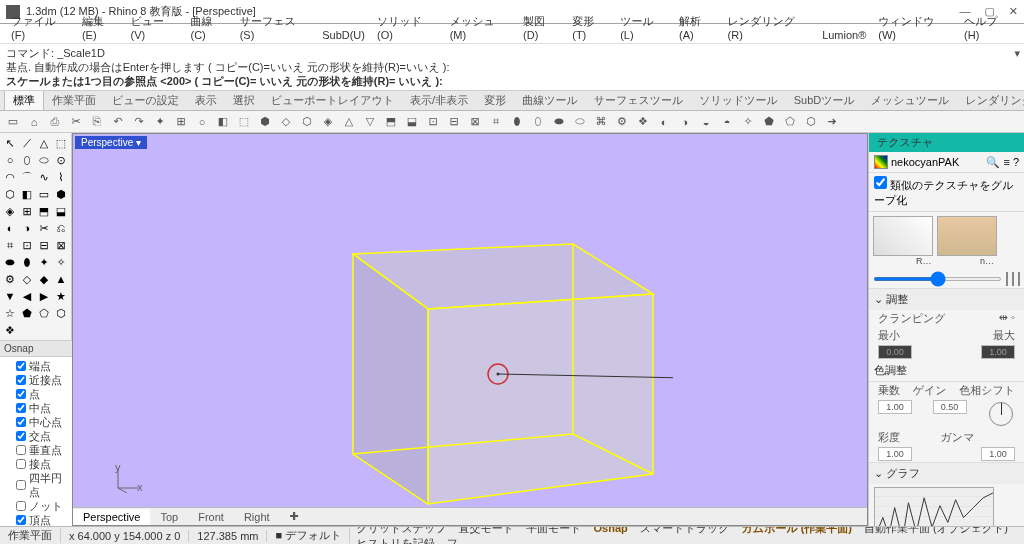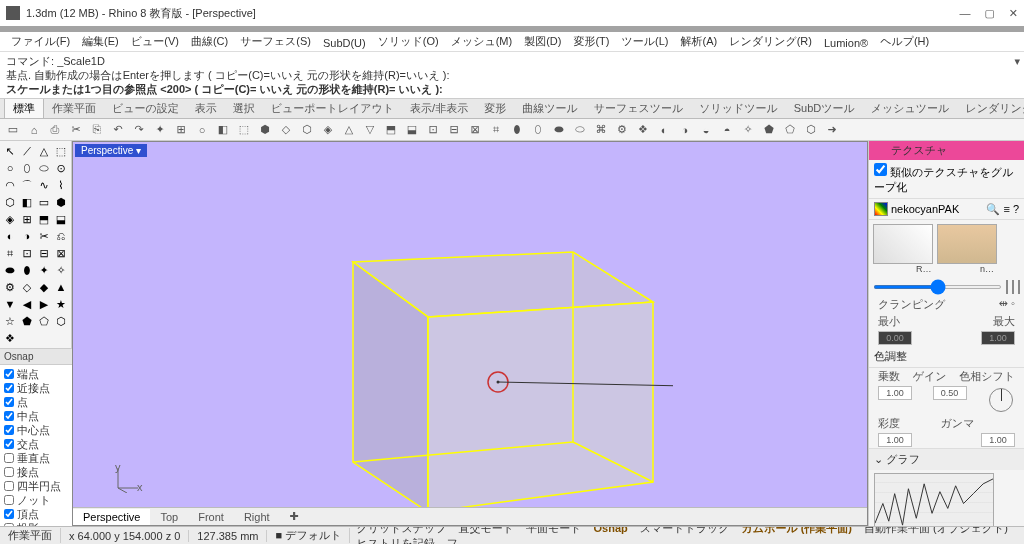--- a/index.html
+++ b/index.html
@@ -1,48 +1,48 @@
 <!DOCTYPE html>
 <html><head>
 <meta charset="utf-8">
 <style>
 * { margin:0; padding:0; box-sizing:border-box; font-family:"MS PGothic","Meiryo",sans-serif; font-size:11px; user-select:none; }
 body { width:1024px; height:544px; background:#f0f0f0; overflow:hidden; display:flex; flex-direction:column; }
-.titlebar { height:32px; background:#fff; display:flex; align-items:center; padding:0 6px; border-bottom:6px solid #a3a3a3; }
+.titlebar { height:24px; background:#fff; display:flex; align-items:center; padding:0 6px; border-bottom:1px solid #a3a3a3; }
 .titlebar .icon { width:14px; height:14px; background:#555; margin-right:6px; }
 .titlebar .title { flex:1; color:#333; }
 .winbtns { display:flex; gap:14px; color:#555; }
 .winbtns span { cursor:pointer; }
 .menubar { height:20px; background:#fff; display:flex; align-items:flex-end; padding:0 6px; gap:2px; border-bottom:1px solid #ddd; }
 .menubar span { padding:2px 5px; color:#333; }
 .cmdarea { background:#fff; border-bottom:1px solid #ccc; padding:2px 6px; line-height:14px; color:#333; position:relative; }
 .cmdarea .dd { position:absolute; right:4px; top:2px; color:#555; }
 .tabrow { height:20px; background:#e8e8e8; display:flex; align-items:flex-end; border-bottom:1px solid #bbb; padding-left:4px; overflow:hidden; }
 .tabrow span { padding:3px 8px 2px; color:#555; white-space:nowrap; }
 .tabrow span.active { background:#f8f8f8; border:1px solid #bbb; border-bottom:none; color:#000; }
 .toolstrip { height:22px; background:#f4f4f4; display:flex; align-items:center; padding:2px 4px; gap:3px; border-bottom:1px solid #ccc; overflow:hidden; }
 .tbtn { width:18px; height:18px; display:inline-flex; align-items:center; justify-content:center; color:#555; }
 .main { flex:1; display:flex; min-height:0; }
 .toolbox { width:72px; background:#f4f4f4; border-right:1px solid #ccc; display:flex; flex-wrap:wrap; align-content:flex-start; padding:2px; gap:1px; }
 .toolbox .tb { width:16px; height:16px; display:flex; align-items:center; justify-content:center; }
 .leftcol { width:72px; display:flex; flex-direction:column; }
 .osnap-title { background:#e6e6e6; padding:2px 4px; border-top:1px solid #ccc; border-bottom:1px solid #ccc; font-size:10px; color:#444; }
 .osnap { background:#fff; flex:1; padding:2px 4px; font-size:10px; color:#333; overflow:hidden; }
-.osnap label { display:flex; align-items:center; gap:3px; line-height:14px; }
+.osnap label { display:flex; align-items:center; gap:3px; line-height:14px;margin-left:12px; }
 .osnap input { width:10px; height:10px; }
 .viewport { flex:1; position:relative; background:#c4b5fd; border:1px solid #888; }
 .vp-label { position:absolute; top:2px; left:2px; background:#3050d0; color:#fff; padding:1px 6px; font-size:10px; }
 .vp-label::after { content:" ▾"; }
 .cube { position:absolute; left:260px; top:40px; }
 .axis { position:absolute; left:40px; bottom:30px; color:#666; font-size:10px; }
 .vtabs { position:absolute; bottom:0; left:0; right:0; height:18px; background:#eee; display:flex; align-items:center; border-top:1px solid #bbb; }
 .vtabs span { padding:2px 10px; color:#555; }
 .vtabs span.active { background:#fff; color:#000; }
 .rpanel { width:156px; background:#f4f4f4; border-left:1px solid #ccc; display:flex; flex-direction:column; overflow:hidden; font-size:10px; }
-.rpanel .hdr { background:#ec4899; padding:2px 22px; color:#333; display:flex; align-items:center; }
+.rpanel .hdr { background:#14b8a6; padding:2px 8px; color:#333; display:flex; align-items:center; }
 .rpanel .sec { padding:3px 5px; border-bottom:1px solid #ddd; }
 .thumbs { display:flex; gap:4px; padding:4px; }
 .thumb { width:60px; }
 .thumb .img { width:60px; height:40px; background:linear-gradient(45deg,#ddd,#fff); border:1px solid #aaa; }
 .thumb .img.photo { background:linear-gradient(#e8c8a0,#d0b890); }
 .thumb .lbl { font-size:9px; color:#444; overflow:hidden; text-overflow:ellipsis; white-space:nowrap;padding-left:43px; }
 .slider-row { display:flex; align-items:center; gap:4px; padding:2px 4px; }
 .slider-row input[type=range] { flex:1; height:4px; }
 .sqbtn { width:14px; height:14px; border:1px solid #888; background:#eee; }
 .collapse-hdr { padding:3px 5px; color:#333; background:#ededed; border-top:1px solid #ddd; }
@@ -81,20 +81,21 @@
     <span>サーフェス(S)</span>
     <span>SubD(U)</span>
     <span>ソリッド(O)</span>
     <span>メッシュ(M)</span>
     <span>製図(D)</span>
     <span>変形(T)</span>
     <span>ツール(L)</span>
     <span>解析(A)</span>
     <span>レンダリング(R)</span>
     <span>Lumion®</span>
+    <span>ウィンドウ(W)</span>
     <span>ヘルプ(H)</span>
   </div>
 
 <div class="cmdarea">
   <div>コマンド: _Scale1D</div>
   <div>基点. 自動作成の場合はEnterを押します ( コピー(C)=いいえ  元の形状を維持(R)=いいえ ):</div>
   <div><b>スケールまたは1つ目の参照点 &lt;200&gt; ( コピー(C)= いいえ  元の形状を維持(R)= いいえ ):</b></div>
   <span class="dd">▾</span>
 </div>
 
@@ -306,44 +307,45 @@
         <span>Front</span>
         <span>Right</span>
         <span>✚</span>
       </div>
   </div>
 
   <div class="rpanel">
     <div class="hdr">
         <span>テクスチャ</span>
       </div>
-    <div class="sec"><label><input type="checkbox" checked="" style=""> <span>類似のテクスチャをグループ化</span></label></div>
     <div class="sec" style="display:flex;align-items:center;gap:3px">
       <span class="sqbtn" style="background:linear-gradient(45deg,red,yellow,green,blue)"></span>
       <span style="flex:1">nekocyanPAK</span>
       <span>🔍</span>
       <span>≡</span>
       <span>?</span>
     </div>
+    <div class="sec"><label><input type="checkbox" checked="" style=""> <span>類似のテクスチャをグループ化</span></label></div>
     <div class="thumbs">
       <div class="thumb">
           <div class="img"></div>
           <div class="lbl">RhinoSt...</div>
         </div>
       <div class="thumb">
           <div class="img photo"></div>
           <div class="lbl">nekocy...</div>
         </div>
     </div>
     <div class="slider-row">
       <input type="range" value="50" style="">
       <span class="sqbtn"></span>
       <span class="sqbtn"></span>
       <span class="sqbtn"></span>
     </div>
+    <div class="collapse-hdr">調整</div>
     <div class="kv">
         <span>クランピング</span>
         <span>⇹ ◦</span>
       </div>
     <div class="kv">
         <span>最小</span>
         <span>最大</span>
       </div>
     <div class="kv">
       <span class="numbox disabled">0.00</span>

